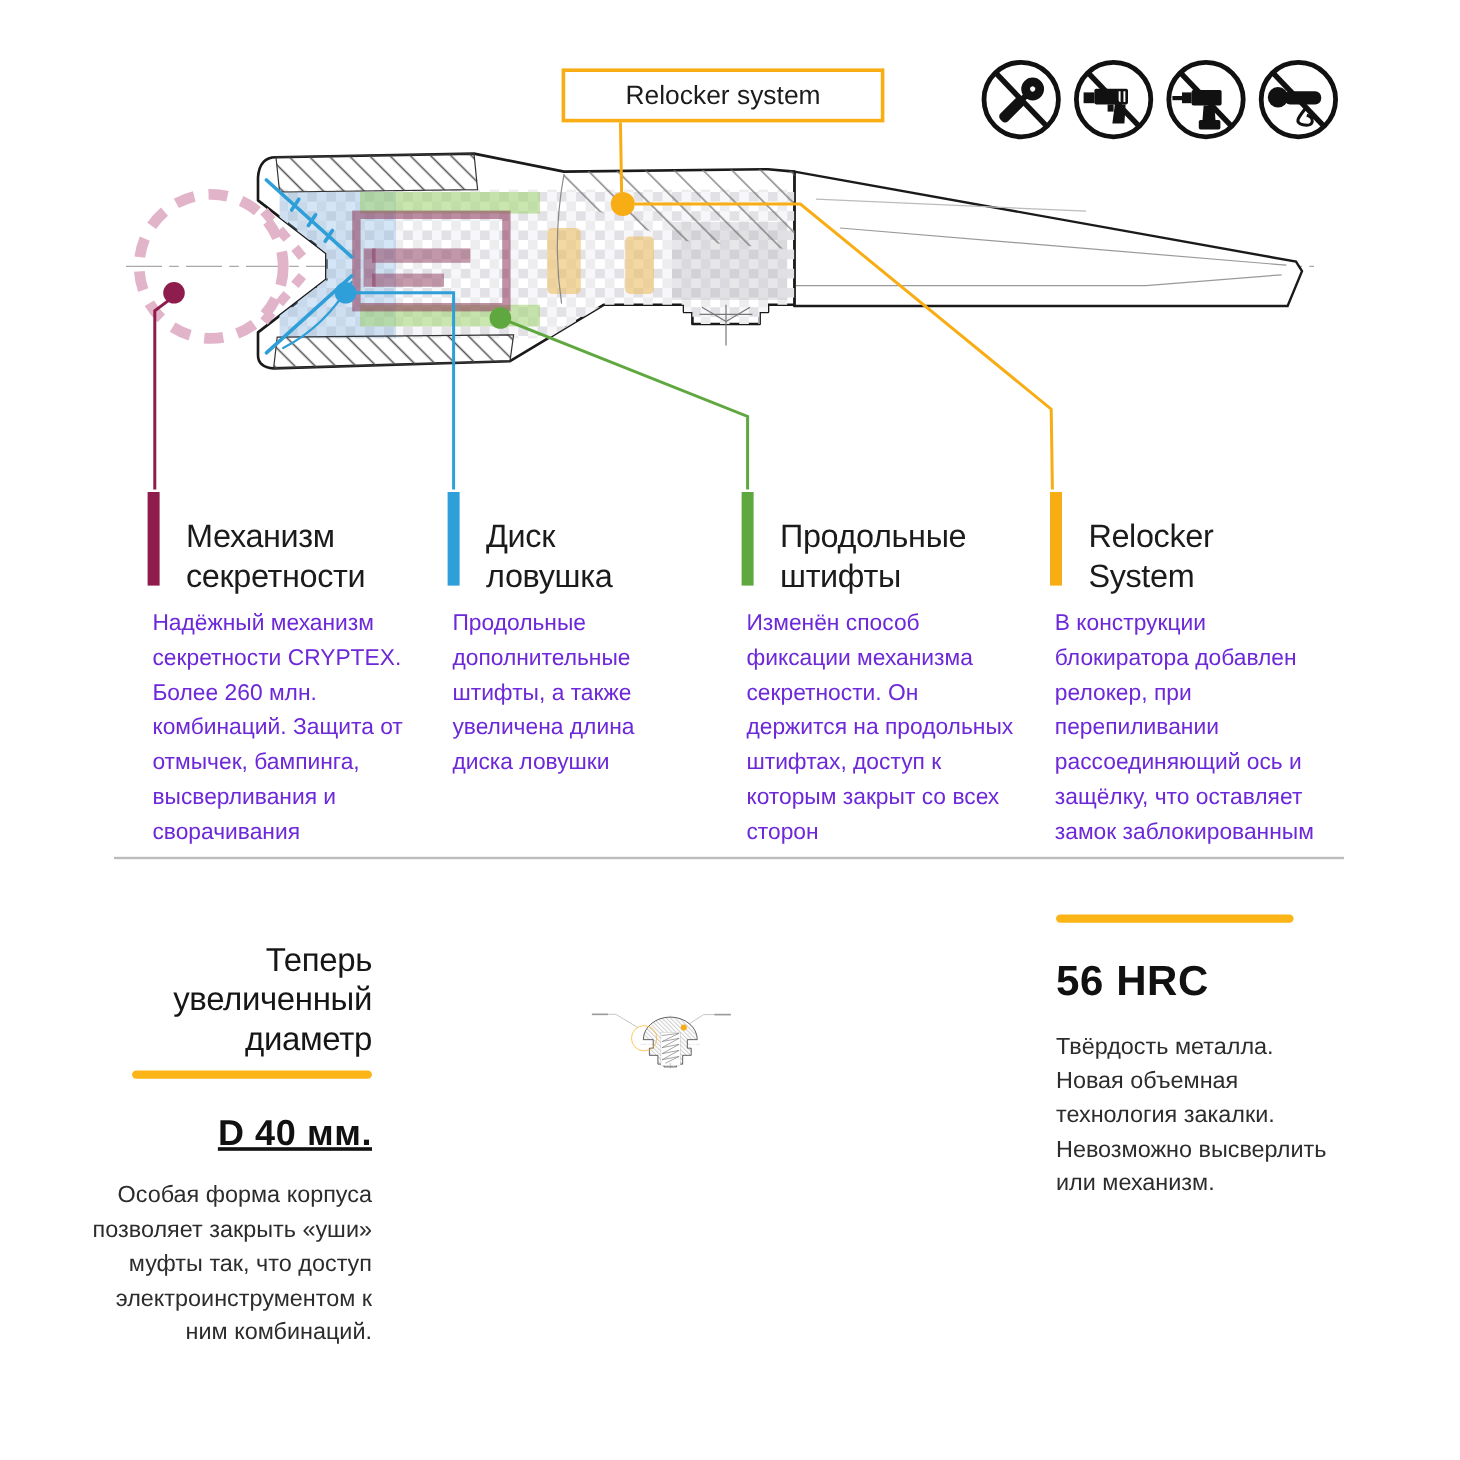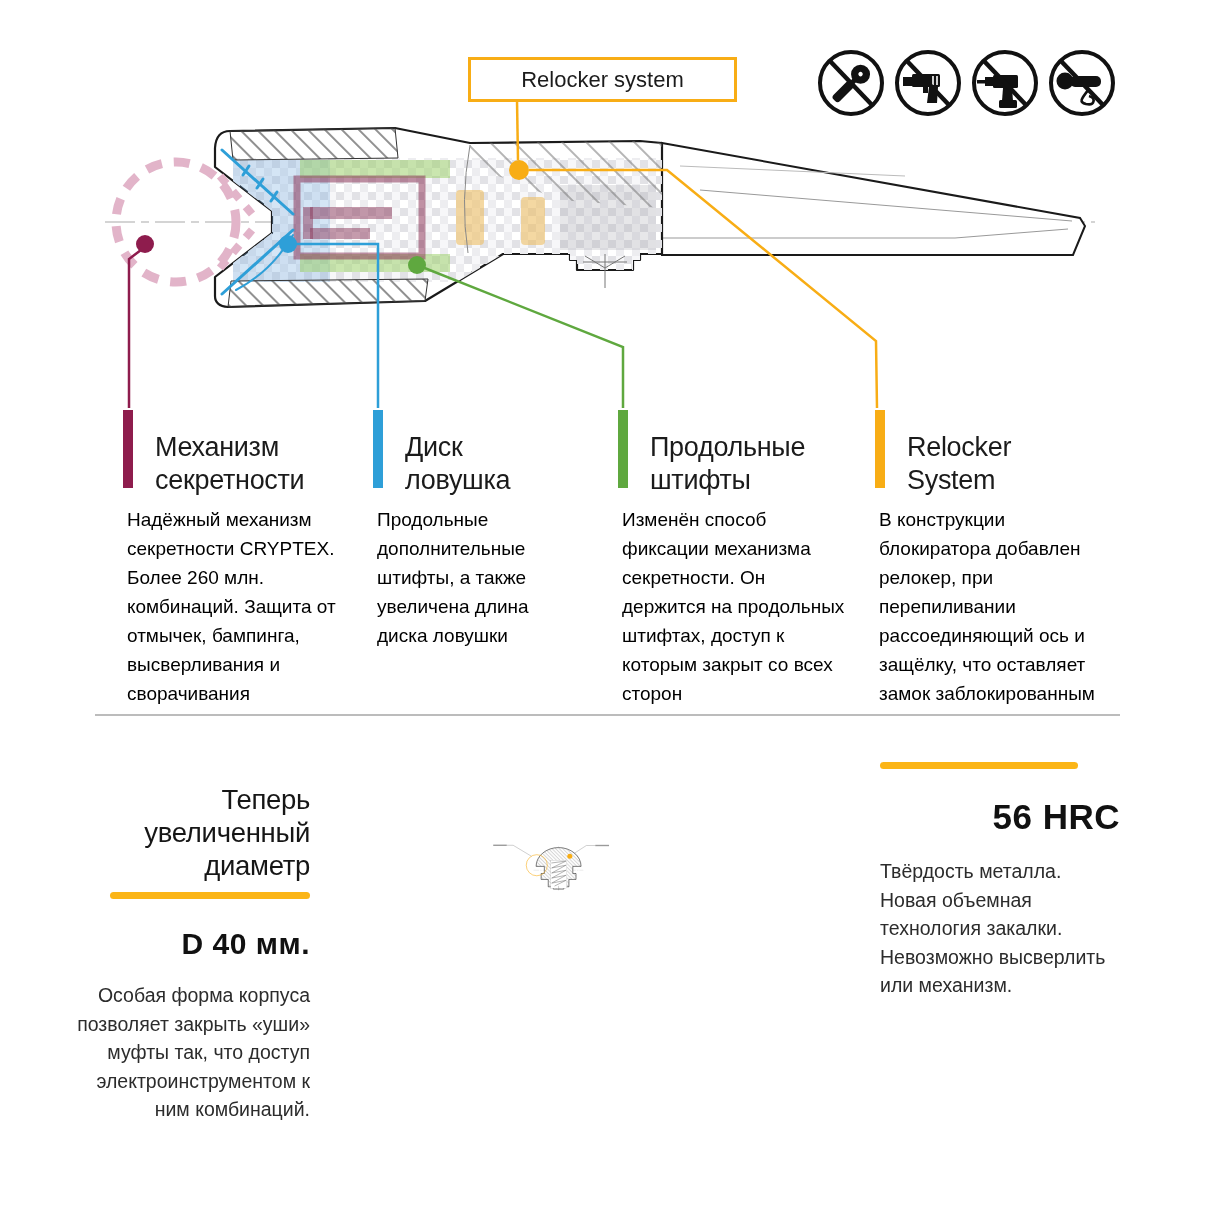--- a/index.html
+++ b/index.html
@@ -17,35 +17,35 @@
   .icons-row{position:absolute;left:816px;top:48px;display:flex;gap:7px;}
 
   
   .feature{position:absolute;top:410px;}
   .feature .bar{position:absolute;left:0;top:0;width:10px;height:78px;}
   .f1 .bar{background:#8E1C4D;} .f2 .bar{background:#2E9FD8;}
   .f3 .bar{background:#5FA83F;} .f4 .bar{background:#F8AD15;}
   .feature .title{position:absolute;left:32px;top:21px;font-size:27px;line-height:33px;
     color:#1b1b1b;white-space:pre-line;letter-spacing:-0.3px;}
   .feature .body{position:absolute;left:4px;top:95px;font-size:19px;line-height:29px;
-    color:#000000;width:100%;}
+    color:#6d28d9;width:100%;}
   .f1{left:123px;width:212px;} .f2{left:373px;width:202px;}
   .f3{left:618px;width:224px;} .f4{left:875px;width:230px;}
 
   .divider{position:absolute;left:95px;top:714px;width:1025px;height:2px;background:#bcbcbc;}
 
   
   .bl{position:absolute;left:60px;top:752px;width:250px;text-align:right;margin-top:31px;}
   .br{position:absolute;left:880px;top:752px;width:240px;text-align:left;}
   .b-title{font-size:27.5px;line-height:33px;color:#161616;white-space:pre-line;letter-spacing:-0.3px;}
   .rule{display:inline-block;height:7px;border-radius:4px;background:#FBB517;margin-top:10px;}
   .bl .rule{width:200px;} .br .rule{width:198px;}
   .b-value{font-weight:bold;color:#111;margin-top:24px;}
-  .bl .b-value{font-size:30px;letter-spacing:0.5px;}
-  .br .b-value{font-size:35px;letter-spacing:0.5px;text-align:right;}
+  .bl .b-value{font-size:30px;letter-spacing:0.5px;text-decoration:underline;}
+  .br .b-value{font-size:35px;letter-spacing:0.5px;}
   .b-body{font-size:19.5px;line-height:28.5px;color:#2c2c2c;margin-top:20px;}
 </style>
 </head>
 <body>
 
 <div class="page">
 
   <svg class="abs" style="left:0;top:0" width="1217" height="520" viewBox="0 0 1217 520">
     <defs>
       <pattern id="hatch" width="12" height="12" patternUnits="userSpaceOnUse" patternTransform="rotate(-45)">

